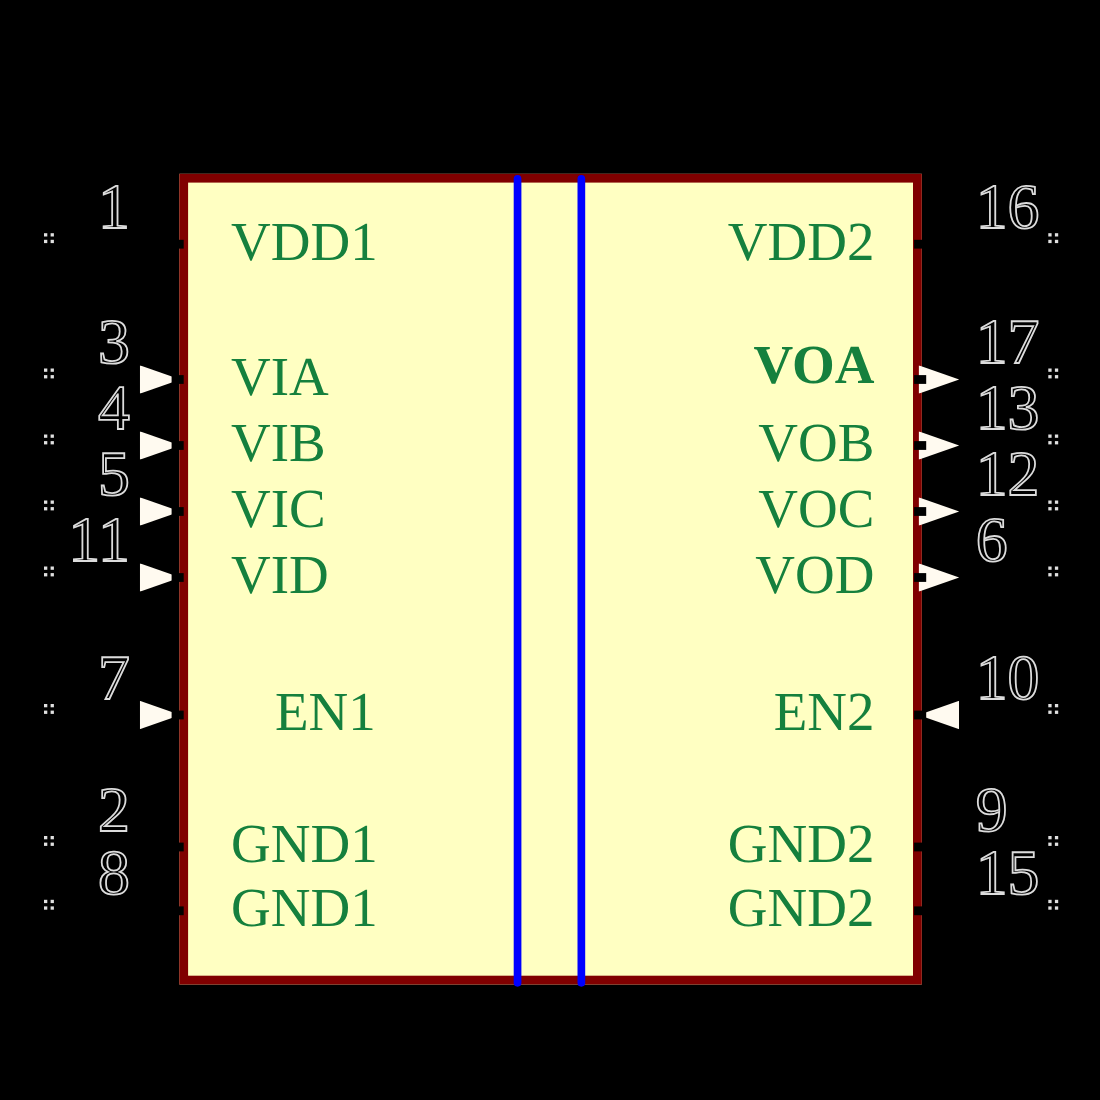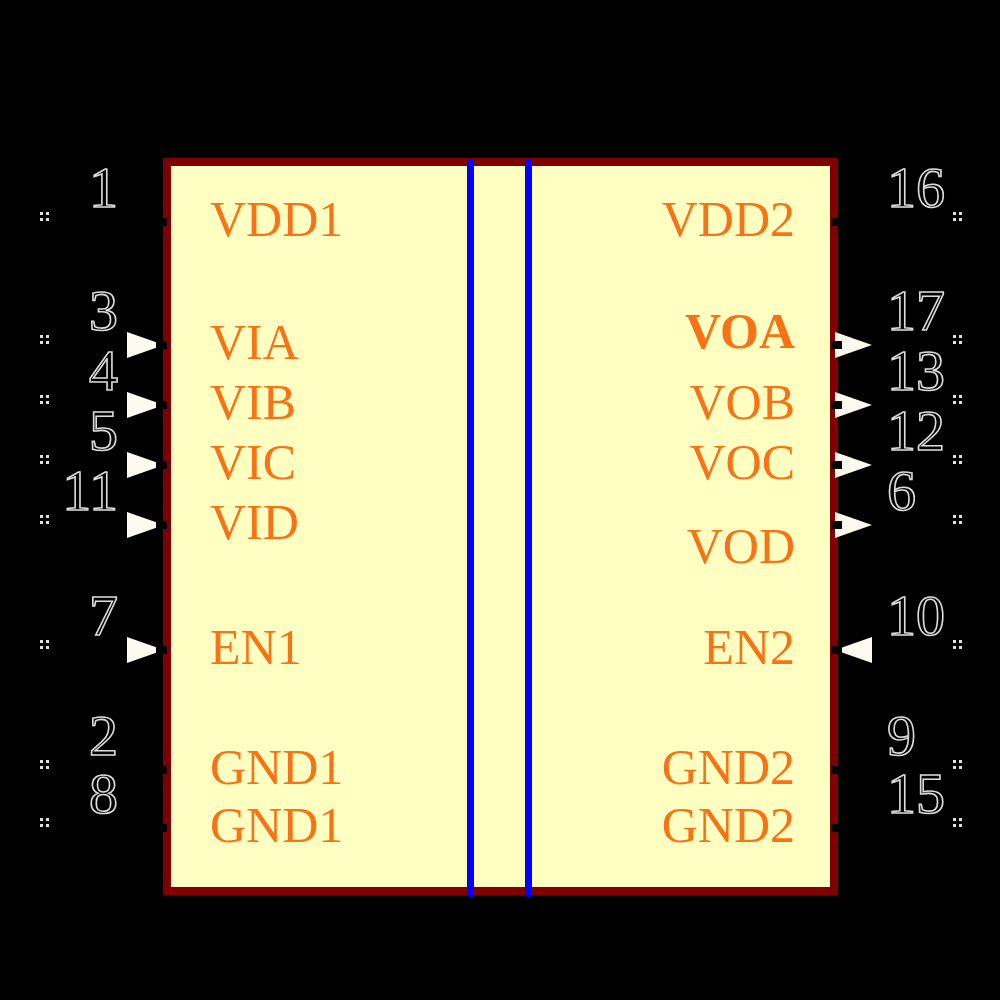--- a/index.html
+++ b/index.html
@@ -33,21 +33,21 @@
     background: #0000FF;
     border-radius: 4px;
   }
   #barrier-1 { left: 467px; }
   #barrier-2 { left: 525px; }
 
   .pin-label {
     position: absolute;
     font-size: 50px;
     line-height: 50px;
-    color: #f97316;
+    color: #15803d;
     white-space: nowrap;
   }
   .pin-label.left  { left: 210px; text-align: left; }
   .pin-label.right { left: 480px; width: 315px; text-align: right; }
 
   .pin-number {
     position: absolute;
     font-size: 58px;
     line-height: 58px;
     color: #000000;
@@ -106,21 +106,21 @@
       <div class="pin-label left" style="top: 437px;">VIC</div>
       <div class="pin-number left" style="top: 402px;">5</div>
       <div class="arrow point-right" style="left: 127px; top: 452px;"></div>
       <div class="notch" style="left: 156px; top: 461px;"></div>
       <div class="tick" style="left: 40px; top: 455px;"></div>
       <div class="pin-label left" style="top: 497px;">VID</div>
       <div class="pin-number left" style="top: 462px;">11</div>
       <div class="arrow point-right" style="left: 127px; top: 512px;"></div>
       <div class="notch" style="left: 156px; top: 521px;"></div>
       <div class="tick" style="left: 40px; top: 515px;"></div>
-      <div class="pin-label left" style="top: 622px;">EN1</div>
+      <div class="pin-label left" style="top: 622px; margin-left: 40px;">EN1</div>
       <div class="pin-number left" style="top: 587px;">7</div>
       <div class="arrow point-right" style="left: 127px; top: 637px;"></div>
       <div class="notch" style="left: 156px; top: 646px;"></div>
       <div class="tick" style="left: 40px; top: 640px;"></div>
       <div class="pin-label left" style="top: 742px;">GND1</div>
       <div class="pin-number left" style="top: 707px;">2</div>
       <div class="notch" style="left: 156px; top: 766px;"></div>
       <div class="tick" style="left: 40px; top: 760px;"></div>
       <div class="pin-label left" style="top: 800px;">GND1</div>
       <div class="pin-number left" style="top: 765px;">8</div>
@@ -138,21 +138,21 @@
       <div class="pin-label right" style="top: 377px;">VOB</div>
       <div class="pin-number right" style="top: 342px;">13</div>
       <div class="arrow point-right" style="left: 835px; top: 392px;"></div>
       <div class="notch" style="left: 831px; top: 401px;"></div>
       <div class="tick" style="left: 953px; top: 395px;"></div>
       <div class="pin-label right" style="top: 437px;">VOC</div>
       <div class="pin-number right" style="top: 402px;">12</div>
       <div class="arrow point-right" style="left: 835px; top: 452px;"></div>
       <div class="notch" style="left: 831px; top: 461px;"></div>
       <div class="tick" style="left: 953px; top: 455px;"></div>
-      <div class="pin-label right" style="top: 497px; margin-top: 24px;">VOD</div>
+      <div class="pin-label right" style="top: 497px;">VOD</div>
       <div class="pin-number right" style="top: 462px;">6</div>
       <div class="arrow point-right" style="left: 835px; top: 512px;"></div>
       <div class="notch" style="left: 831px; top: 521px;"></div>
       <div class="tick" style="left: 953px; top: 515px;"></div>
       <div class="pin-label right" style="top: 622px;">EN2</div>
       <div class="pin-number right" style="top: 587px;">10</div>
       <div class="arrow point-left" style="left: 835px; top: 637px;"></div>
       <div class="notch" style="left: 831px; top: 646px;"></div>
       <div class="tick" style="left: 953px; top: 640px;"></div>
       <div class="pin-label right" style="top: 742px;">GND2</div>

